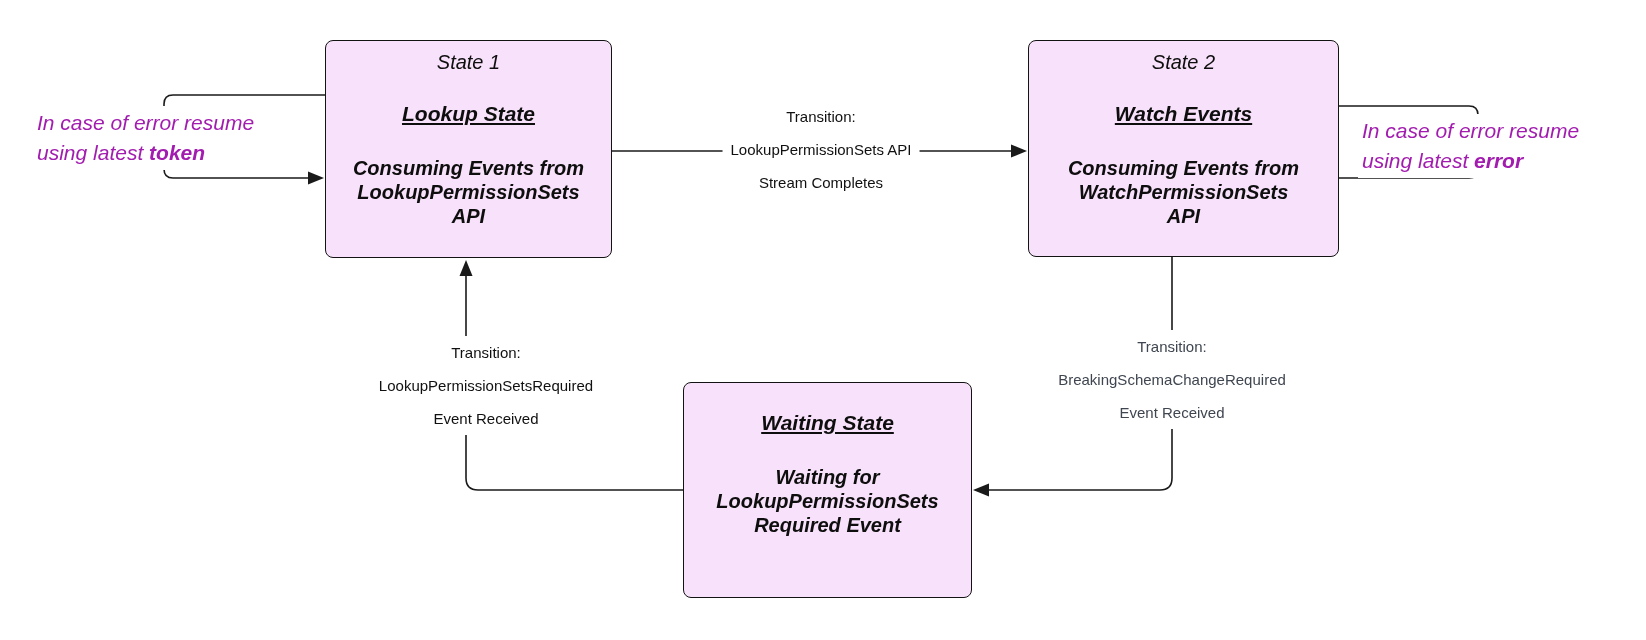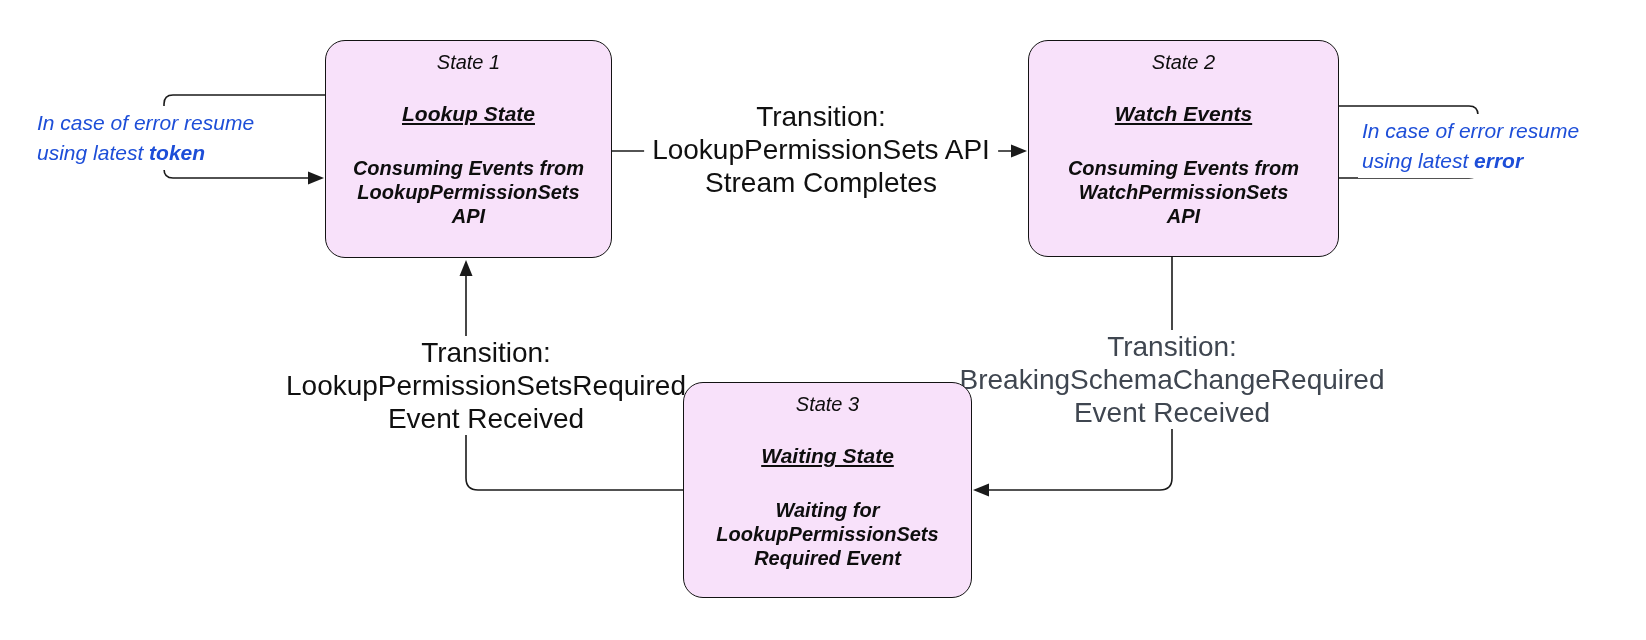--- a/index.html
+++ b/index.html
@@ -13,52 +13,52 @@
   }
   svg.wires { position: absolute; left: 0; top: 0; z-index: 1; }
   svg.wires path { stroke: #1a1a1a; stroke-width: 1.6; fill: none; }
   svg.wires polygon { fill: #1a1a1a; }
 
   .state {
     position: absolute;
     box-sizing: border-box;
     background: #f8e1fa;
     border: 1.6px solid #131313;
-    border-radius: 20px;
+    border-radius: 8px;
     text-align: center;
     font-style: italic;
     color: #0e0e0e;
     z-index: 3;
   }
   .s-title { margin-top: 10px; font-size: 20px; }
   .s-name  { margin-top: 28px; font-size: 21px; font-weight: 700; text-decoration: underline; }
   .s-desc  { margin-top: 30px; font-size: 20px; line-height: 24px; white-space: pre-line; font-weight: bold; }
 
   .tlabel {
     position: absolute;
     transform: translateX(-50%);
     background: #ffffff;
     text-align: center;
-    font-size: 28px;
+    font-size: 15px;
     line-height: 33px;
     white-space: pre-line;
     color: #101010;
     padding: 0 8px;
     z-index: 2;
   }
   .tlabel.muted { color: #3f4650; }
 
   .note {
     position: absolute;
     background: #ffffff;
     font-style: italic;
     font-size: 21px;
     line-height: 30px;
     white-space: pre-line;
-    color: #1d4ed8;
+    color: #a21caf;
     padding: 2px 4px;
     z-index: 2;
   }
   .note b { font-weight: 700; }
 </style>
 </head>
 <body>
 
 <div class="canvas">
 
@@ -108,20 +108,19 @@
 
   <div class="state" style="left:1028px; top:40px; width:311px; height:217px;">
     <div class="s-title">State 2</div>
     <div class="s-name">Watch Events</div>
     <div class="s-desc">Consuming Events from
 WatchPermissionSets
 API</div>
   </div>
 
   <div class="state" style="left:683px; top:382px; width:289px; height:216px;">
-    <div class="s-title">State 3</div>
     <div class="s-name">Waiting State</div>
     <div class="s-desc">Waiting for
 LookupPermissionSets
 Required Event</div>
   </div>
 
 </div>
 
 </body></html>

